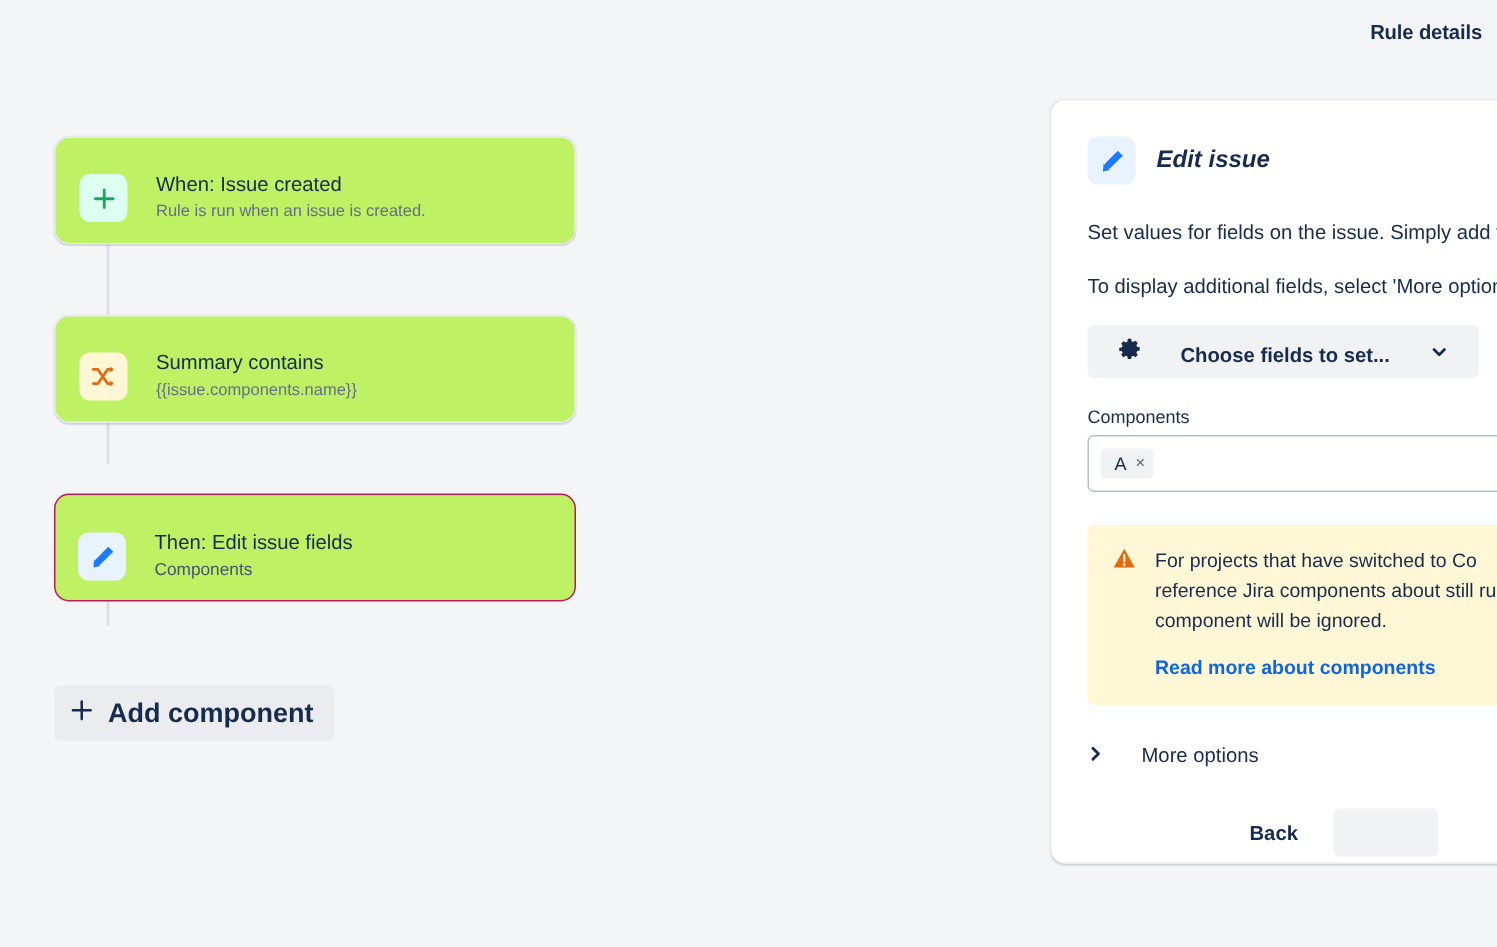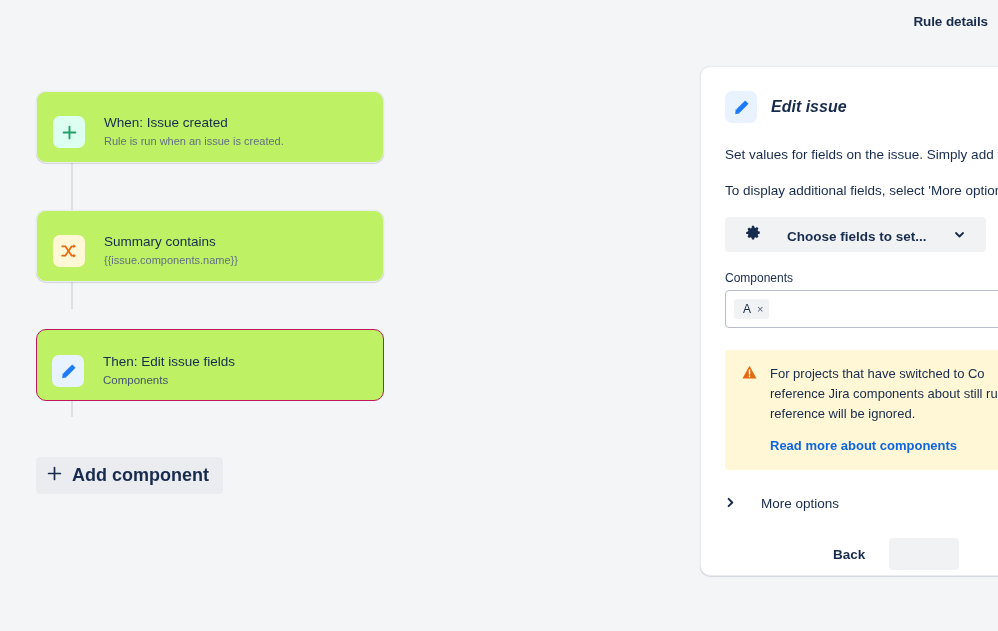--- a/index.html
+++ b/index.html
@@ -409,21 +409,21 @@
       <span>
         <svg width="17" height="17" viewBox="0 0 17 17" aria-hidden="true">
           <path d="M8.5 1.8l7 12.6H1.5z" fill="#e56910"></path>
           <path d="M8.5 6v4.1M8.5 11.9v.9" stroke="#fff7d6" stroke-width="1.5" stroke-linecap="round"></path>
         </svg>
       </span>
       <div class="warn-body">
         <p class="warn-text">
           <span>For projects that have switched to Co</span><br>
           <span>reference Jira components about still ru</span><br>
-          <span>reference will be ignored.</span>
+          <span>component will be ignored.</span>
         </p>
         <a class="warn-link">Read more about components</a>
       </div>
     </div>
 
     <div class="more-options">
       <span>
         <svg width="11" height="11" viewBox="0 0 11 11" aria-hidden="true">
           <path d="M3.6 1.8L7.3 5.5 3.6 9.2" stroke="#172b4d" stroke-width="1.9" fill="none" stroke-linecap="round" stroke-linejoin="round"></path>
         </svg>

